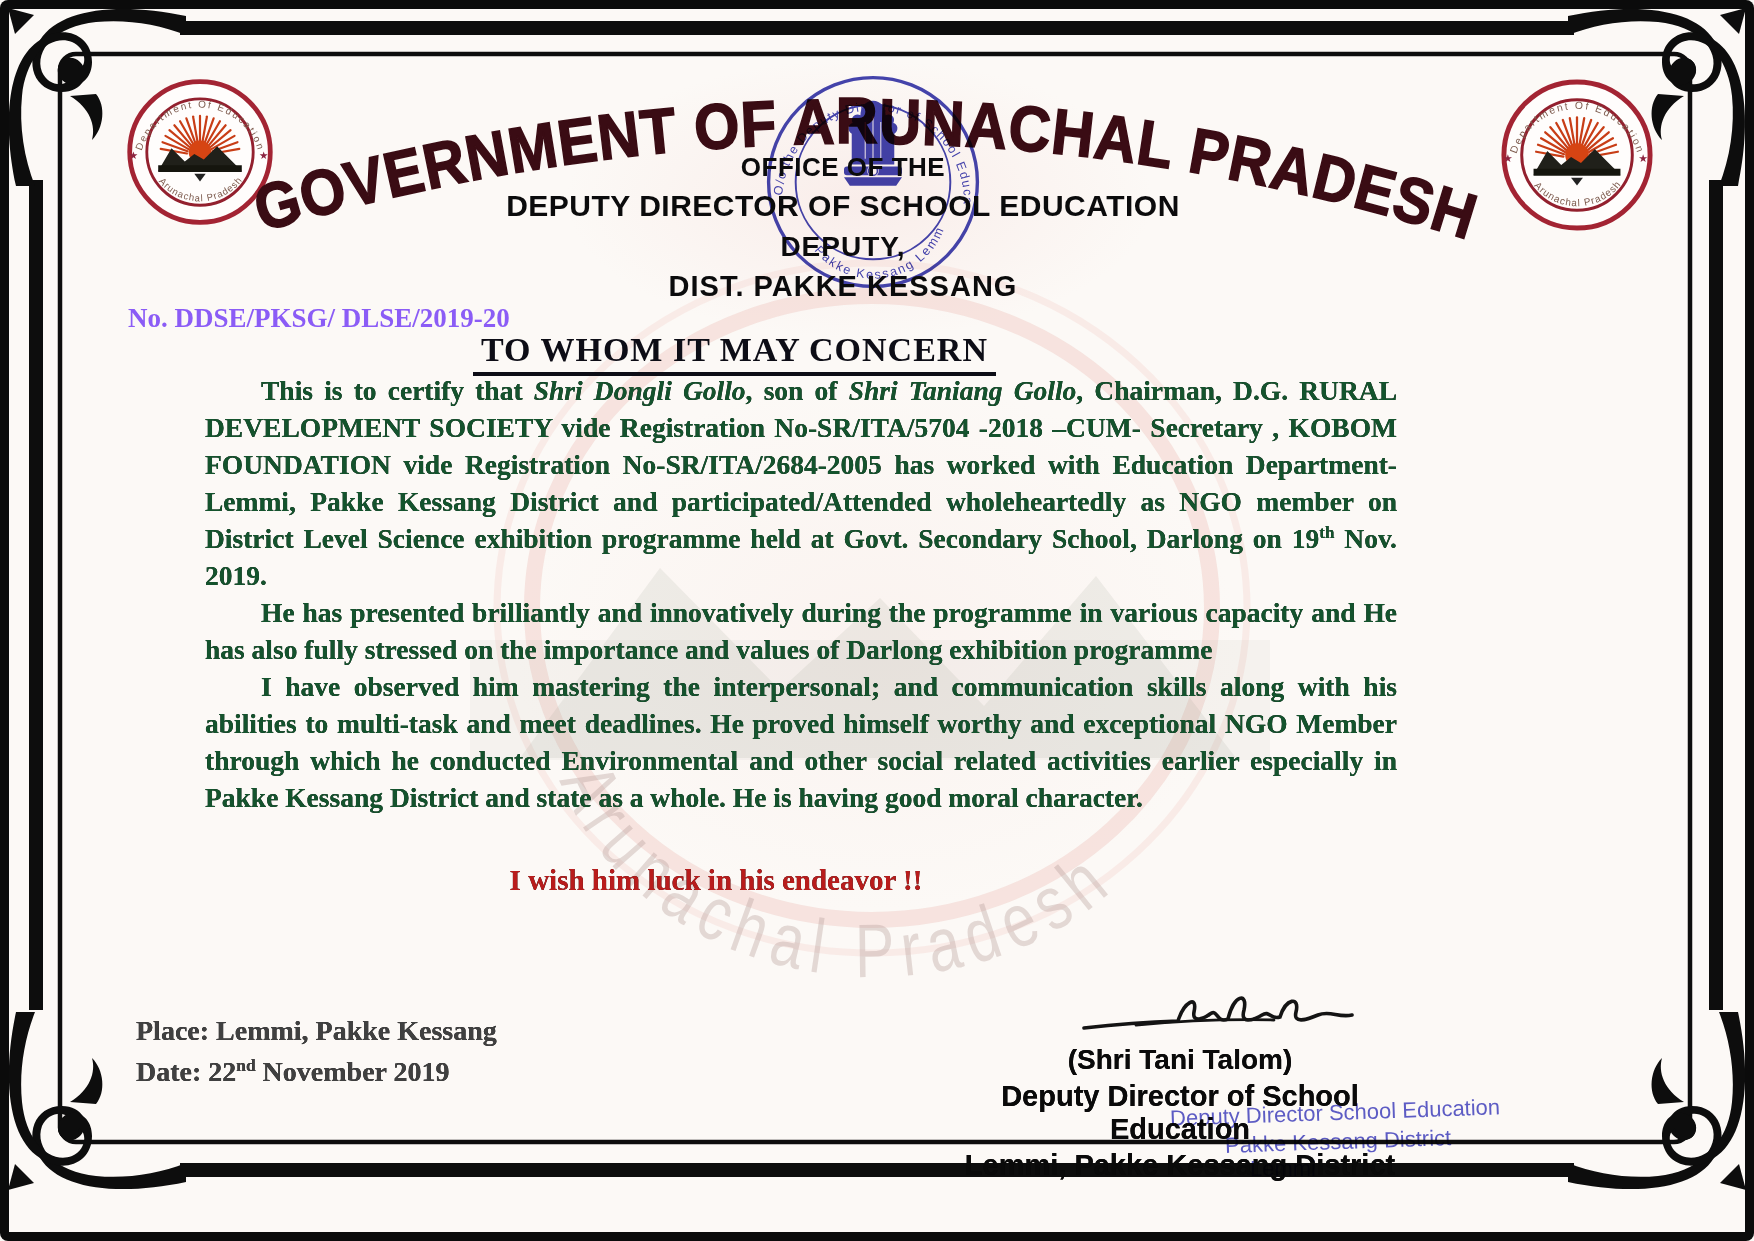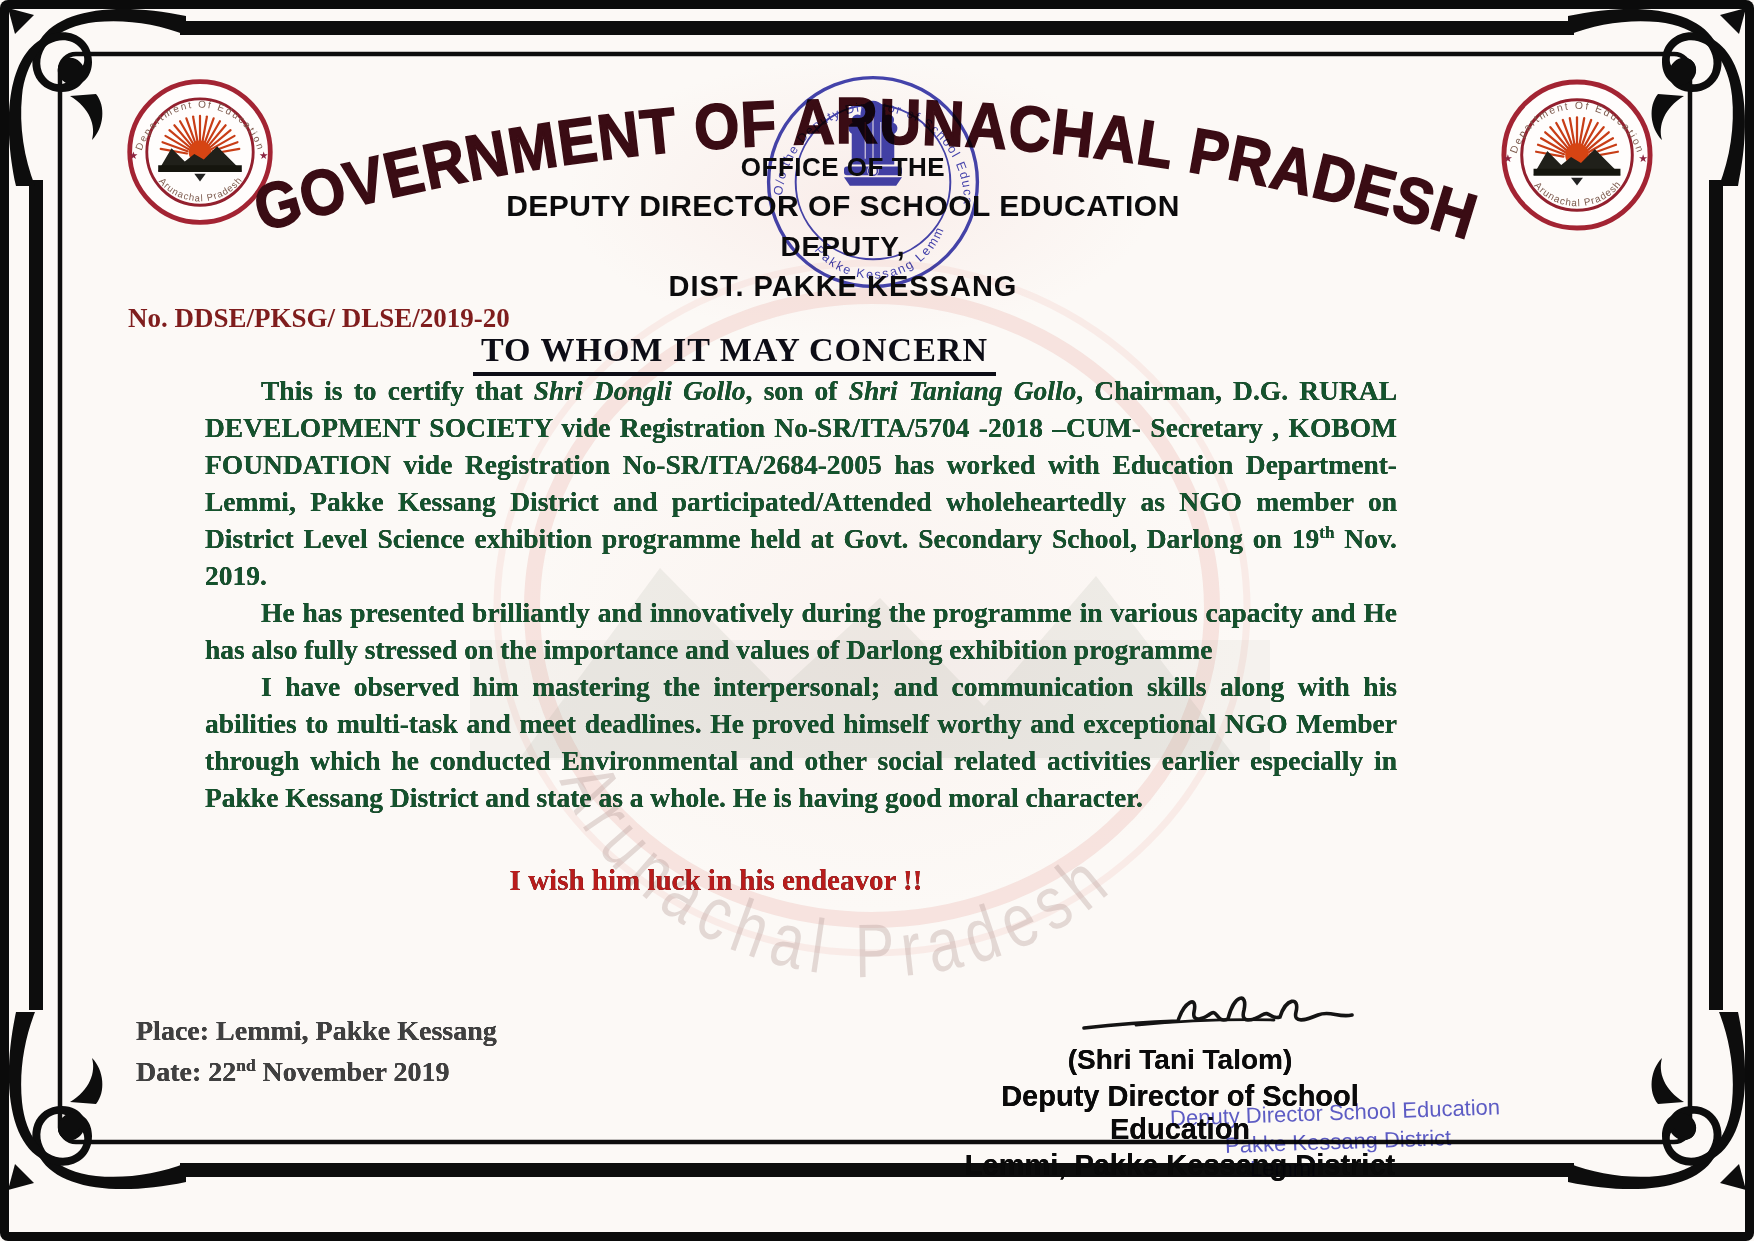--- a/index.html
+++ b/index.html
@@ -21,21 +21,21 @@
         opacity:.9;mix-blend-mode:multiply;}
 
   .office{position:absolute;left:0;top:152px;width:1590px;text-align:center;z-index:4;
         color:#0b0b0c;font-family:"Liberation Sans",sans-serif;font-weight:700;padding-left:48px;}
   .office .l1{font-size:26px;letter-spacing:.5px;}
   .office .l2{font-size:30px;margin-top:6px;letter-spacing:.5px;}
   .office .l3{font-size:28px;margin-top:8px;letter-spacing:1px;}
   .office .l4{font-size:29px;margin-top:7px;letter-spacing:1px;}
 
   .refno{position:absolute;left:128px;top:303px;z-index:4;
-        font:700 27px "Liberation Serif",serif;color:#7f1d1d;}
+        font:700 27px "Liberation Serif",serif;color:#8b5cf6;}
   .subject{position:absolute;left:0;top:331px;width:1469px;text-align:center;z-index:4;}
   .subject span{display:inline-block;font:700 34px "Liberation Serif",serif;color:#0d0d16;
         letter-spacing:1px;border-bottom:4px solid #0d0d16;padding:0 8px 3px;}
 
   .bodytext{position:absolute;left:205px;top:372px;width:1192px;z-index:4;
         font:700 27.5px/37px "Liberation Serif",serif;color:#14532d;text-align:justify;
         text-shadow:0 0 .4px #0b0b0b;}
   .bodytext p{margin:0;text-indent:56px;}
   .name{font-style:italic;}
   .sup{font-size:62%;vertical-align:super;line-height:0;}

